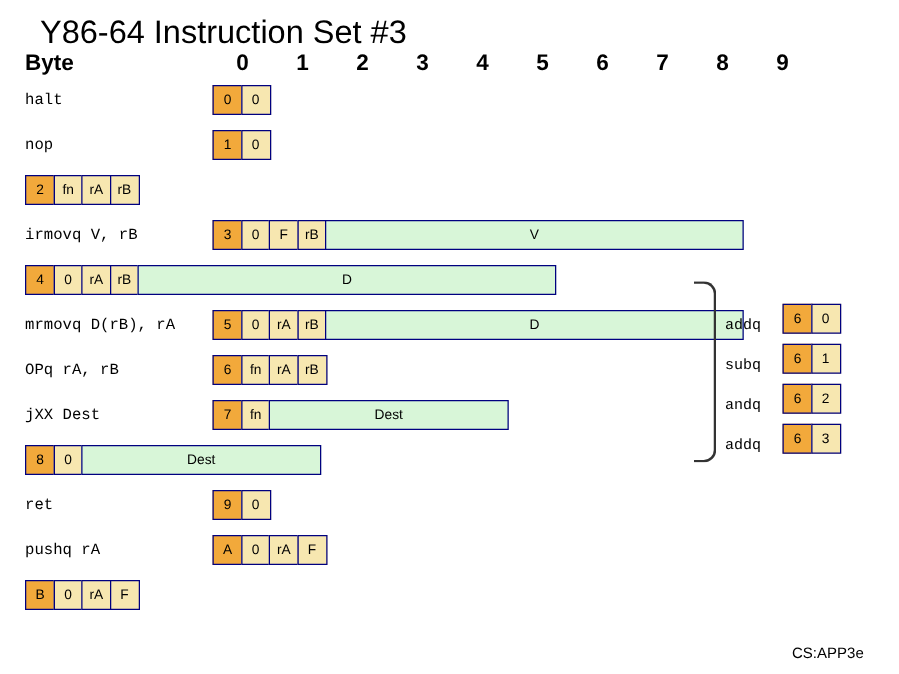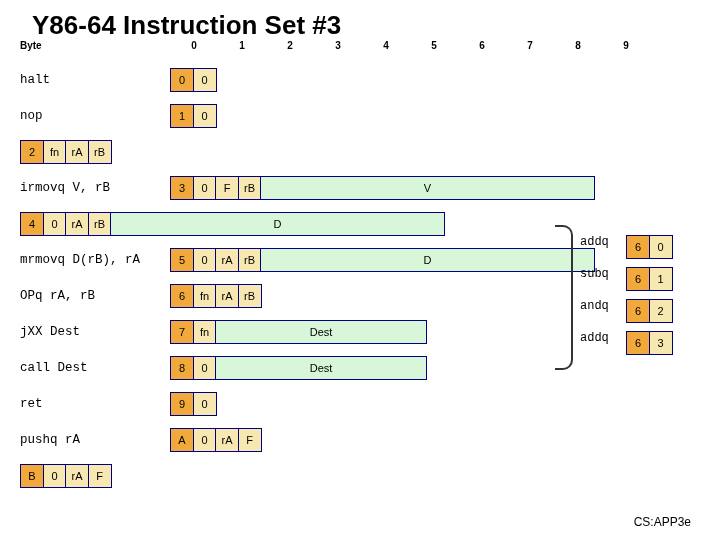--- a/index.html
+++ b/index.html
@@ -8,31 +8,31 @@
     padding: 10px 20px;
     font-family: Arial, Helvetica, sans-serif;
     background: #fff;
     width: 719px;
     height: 539px;
     position: relative;
     overflow: hidden;
   }
   .title {
     font-size: 26px;
-    font-weight: bold;
+    font-weight: normal;
     color: #000;
     margin: 0 0 2px 12px;
   }
   .byte-header {
     position: absolute;
     top: 40px;
     left: 20px;
     display: flex;
     align-items: center;
-    font-size: 10px;
+    font-size: 18px;
     font-weight: bold;
   }
   .byte-label { width: 150px; }
   .byte-col { width: 48px; text-align: center; }
   .rows { position: absolute; top: 62px; left: 20px; }
   .row { display: flex; align-items: center; height: 36px; }
   .mnemonic { width: 150px; font-family: Liberation Mono, monospace; font-size: 12.5px; }
   .cells { display: flex; }
   .cell {
     width: 24px; height: 24px;
@@ -47,34 +47,34 @@
   .cell.first { background: #f2a93b; }
   .wide {
     height: 24px;
     border: 1.5px solid #000080;
     background: #d8f6d8;
     font-size: 11px;
     display: flex; align-items: center; justify-content: center;
     margin-left: -1.5px;
   }
   .w-v { width: 335px; }
-  .w-dest { width: 212px; }
+  .w-dest { width: 192px; }
   .bracket {
     position: absolute;
     left: 555px; top: 225px;
     width: 18px; height: 145px;
     border: 2px solid #333;
     border-left: none;
     border-radius: 0 10px 10px 0;
   }
   .ops {
     position: absolute;
     left: 580px; top: 235px;
   }
-  .op-row { display: flex; align-items: flex-start; height: 32px; }
+  .op-row { display: flex; align-items: flex-end; height: 32px; }
   .op-name { width: 46px; font-family: "Courier New", monospace; font-size: 12px; }
   .op-cells { display: flex; }
   .footer {
     position: absolute; right: 28px; bottom: 10px;
     font-size: 12px; color: #000000;
   }
 </style>
 </head>
 <body>
 
@@ -157,21 +157,20 @@
     </div>
     <div class="row">
       <div class="mnemonic">jXX Dest</div>
       <div class="cells">
         <div class="cell first">7</div>
         <div class="cell">fn</div>
         <div class="wide w-dest">Dest</div>
       </div>
     </div>
     <div class="row">
-      <div class="mnemonic">call Dest</div>
       <div class="cells">
         <div class="cell first">8</div>
         <div class="cell">0</div>
         <div class="wide w-dest">Dest</div>
       </div>
     </div>
     <div class="row">
       <div class="mnemonic">ret</div>
       <div class="cells">
         <div class="cell first">9</div>

